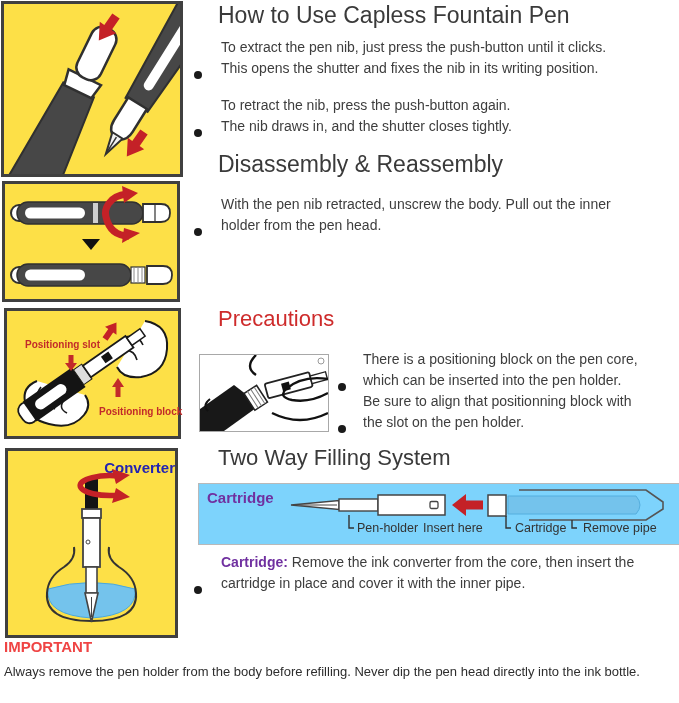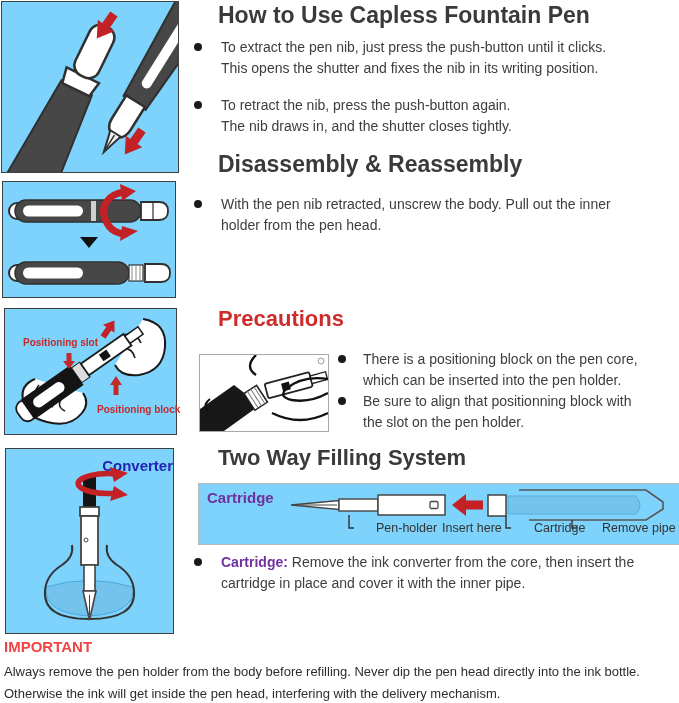--- a/index.html
+++ b/index.html
@@ -1,31 +1,31 @@
 <!DOCTYPE html>
 <html><head>
 <meta charset="utf-8">
 <style>
   html,body{margin:0;padding:0;background:#fff;}
   .page{position:relative;width:679px;height:703px;background:#fff;overflow:hidden;
         font-family:"Liberation Sans",sans-serif;color:#3d3d3d;}
-  .h{position:absolute;font-size:23px;color:#3a3a3a;white-space:nowrap;font-weight:bold;}
+  .h{position:absolute;font-size:23px;color:#3a3a3a;white-space:nowrap;}
   .h.red{color:#ce2b2b;}
-  .bullet{position:absolute;display:flex;}
+  .bullet{position:absolute;display:flex;align-items:flex-end;}
   .dot{flex:none;width:8px;height:8px;border-radius:50%;background:#1a1a1a;margin-top:6px;margin-right:19px;}
   .bullet.tight .dot{margin-right:17px;width:8px;height:8px;}
   .ml{white-space:pre-line;font-size:14px;line-height:21px;color:#3d3d3d;}
   .lead{font-weight:bold;}
   .lead.purple{color:#7030a0;}
   .lead.blue{color:#3030b8;}
-  .ibox{position:absolute;border:1px solid #404040;background:#7dd3fc;}
+  .ibox{position:absolute;border:3px solid #404040;background:#fde047;}
   .ibox svg{display:block;}
   .pbox{position:absolute;border:1px solid #a8a8a8;background:#fff;}
   .dbox{position:absolute;border:1px solid #b9b9b9;background:#7dd3fc;padding-left:44px;}
-  .dlabel{position:absolute;font-size:12.5px;color:#333;white-space:nowrap;margin-left:19px;}
+  .dlabel{position:absolute;font-size:12.5px;color:#333;white-space:nowrap;}
   .modelabel{position:absolute;font-size:15px;font-weight:bold;color:#7030a0;white-space:nowrap;}
   .convlabel{position:absolute;left:0;right:0;text-align:right;font-size:15px;font-weight:bold;color:#2323b2;}
   .plabel{position:absolute;font-size:10px;font-weight:bold;color:#c22a2a;white-space:nowrap;}
   .imp{position:absolute;font-size:15px;font-weight:bold;color:#ef4444;white-space:nowrap;}
   .note{position:absolute;font-size:13px;color:#2d2d2d;white-space:nowrap;}
 </style>
 </head>
 <body>
 
 <div class="page">
@@ -235,15 +235,14 @@
   </div>
 
   <div class="bullet" style="left:194px;top:552px">
     <span class="dot"></span>
     <div class="ml"><span class="lead purple">Cartridge:</span> <span>Remove the ink converter from the core, then insert the
 cartridge in place and cover it with the inner pipe.</span></div>
   </div>
 
   <div class="imp" style="left:4px;top:638px">IMPORTANT</div>
   <div class="note" style="left:4px;top:664px">Always remove the pen holder from the body before refilling. Never dip the pen head directly into the ink bottle.</div>
-  <div class="note" style="left:4px;top:686px">Otherwise the ink will get inside the pen head, interfering with the delivery mechanism.</div>
 
 </div>
 
 </body></html>

